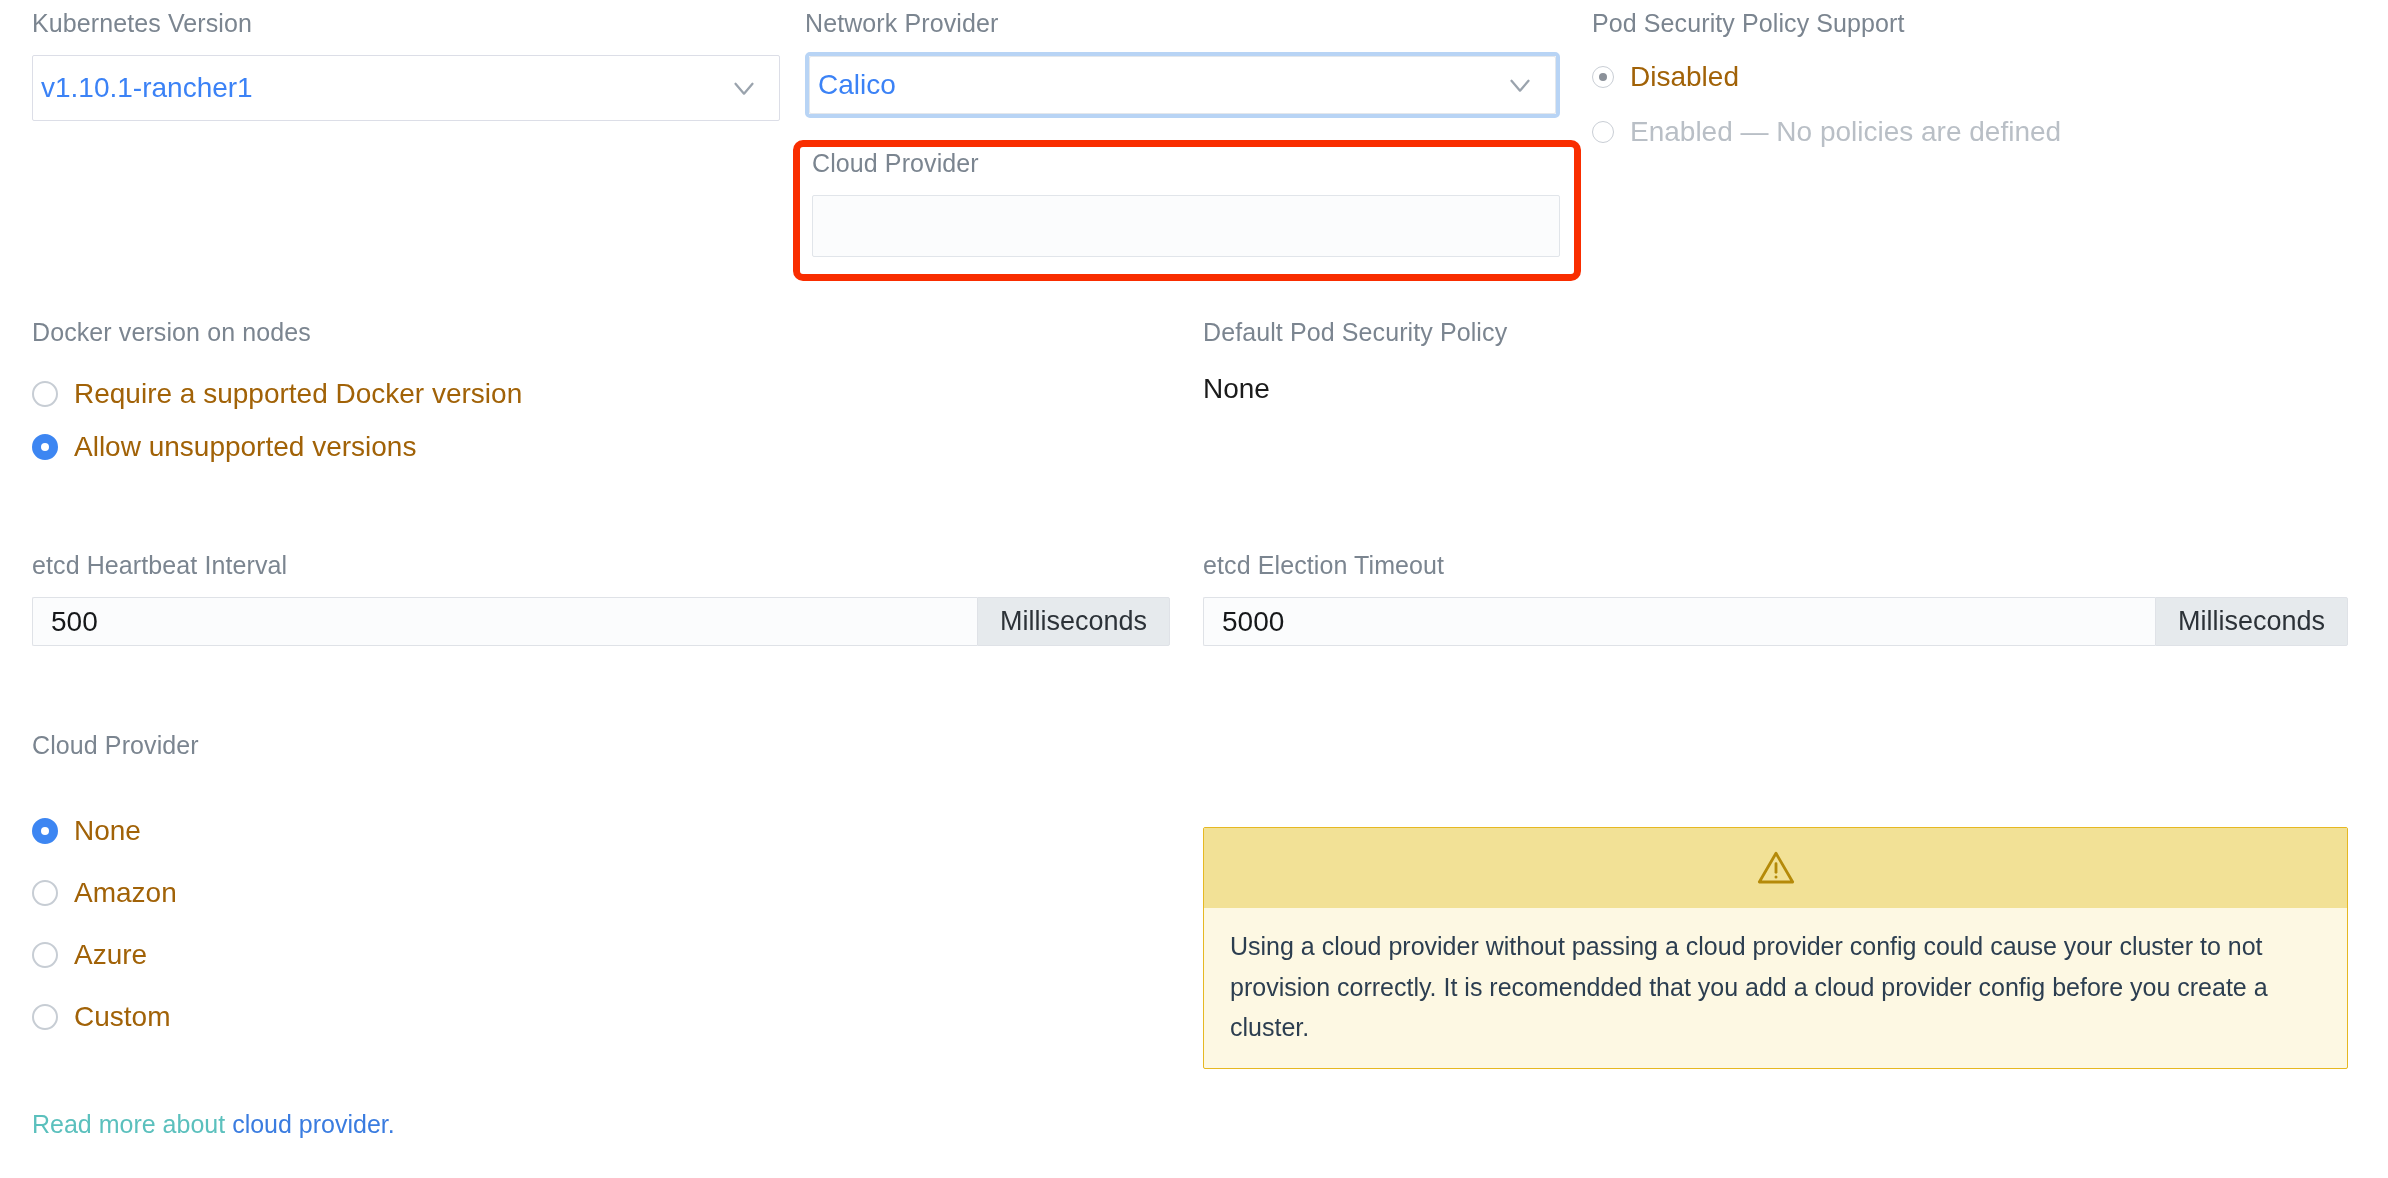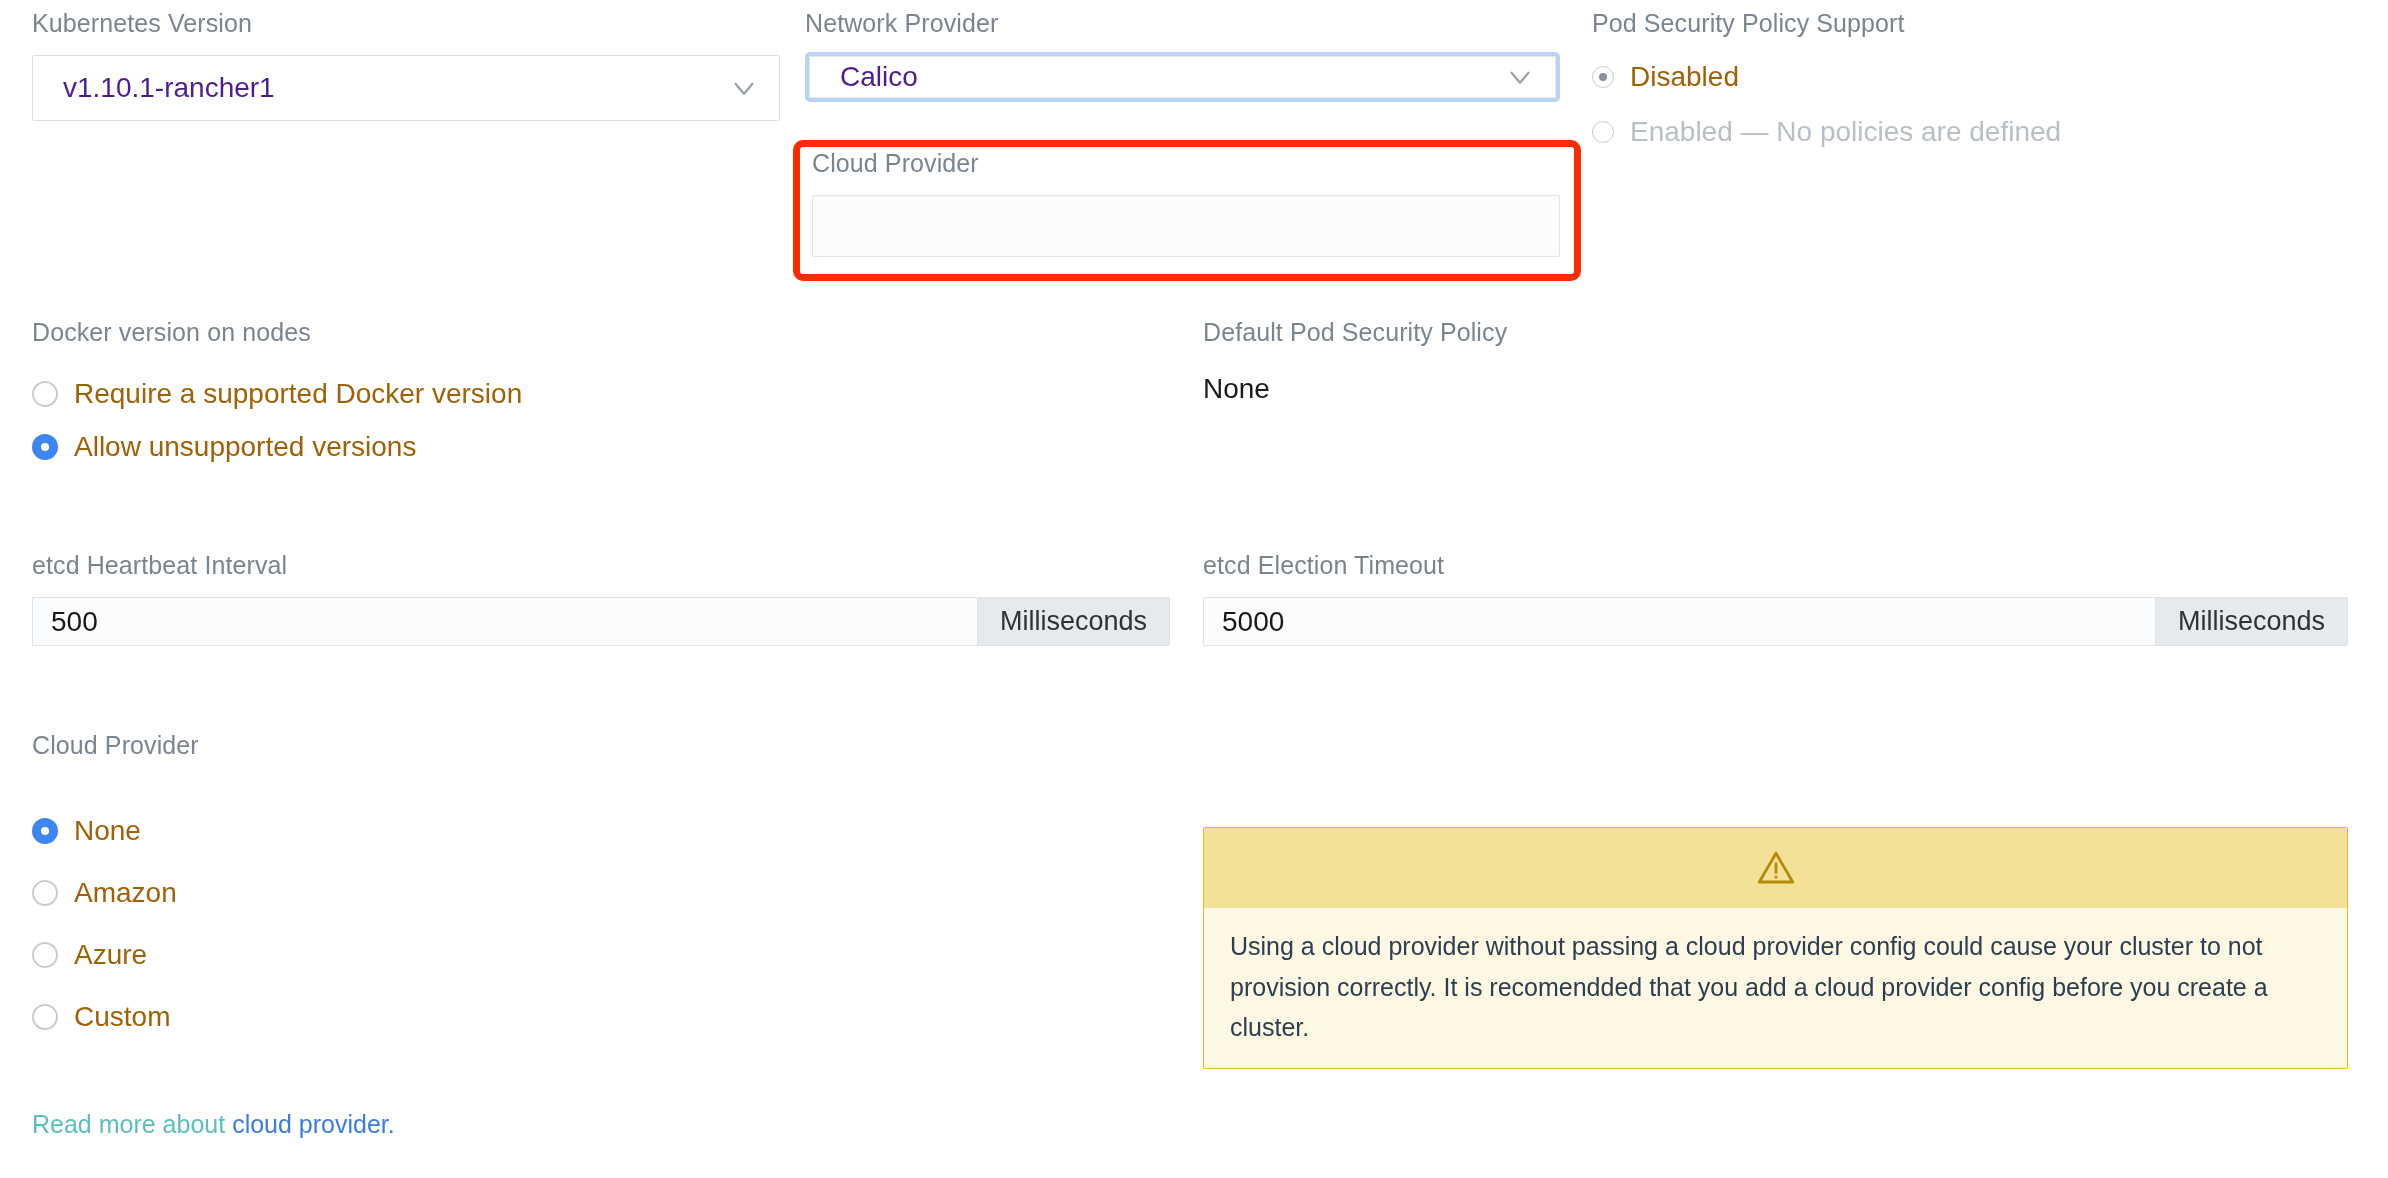--- a/index.html
+++ b/index.html
@@ -36,23 +36,23 @@
     position: relative;
   }
   .select-box {
     box-sizing: border-box;
     background: #ffffff;
     border: 1px solid #dcdee7;
     border-radius: 2px;
     height: 66px;
     display: flex;
     align-items: center;
-    padding: 0 18px 0 30px;
+    padding: 0 18px 0 8px;
     font-size: 28px;
-    color: #4c1d95;
+    color: #3b82f6;
   }
   .select-box .val {
     flex: 1 1 auto;
     white-space: nowrap;
     overflow: hidden;
   }
   .chev {
     width: 34px;
     height: 34px;
     flex: 0 0 auto;
@@ -60,21 +60,21 @@
     color: #9aa3ad;
   }
   .focus-ring {
     border: 4px solid #b8d4f5;
     border-radius: 5px;
     padding: 0;
     box-sizing: border-box;
   }
   .focus-ring .select-box {
     border-color: #e3e7ec;
-    height: 42px;
+    height: 58px;
     gap: 19px;
   }
 
   
   .radio-row {
     display: flex;
     align-items: center;
     gap: 16px;
   }
   .radio {

